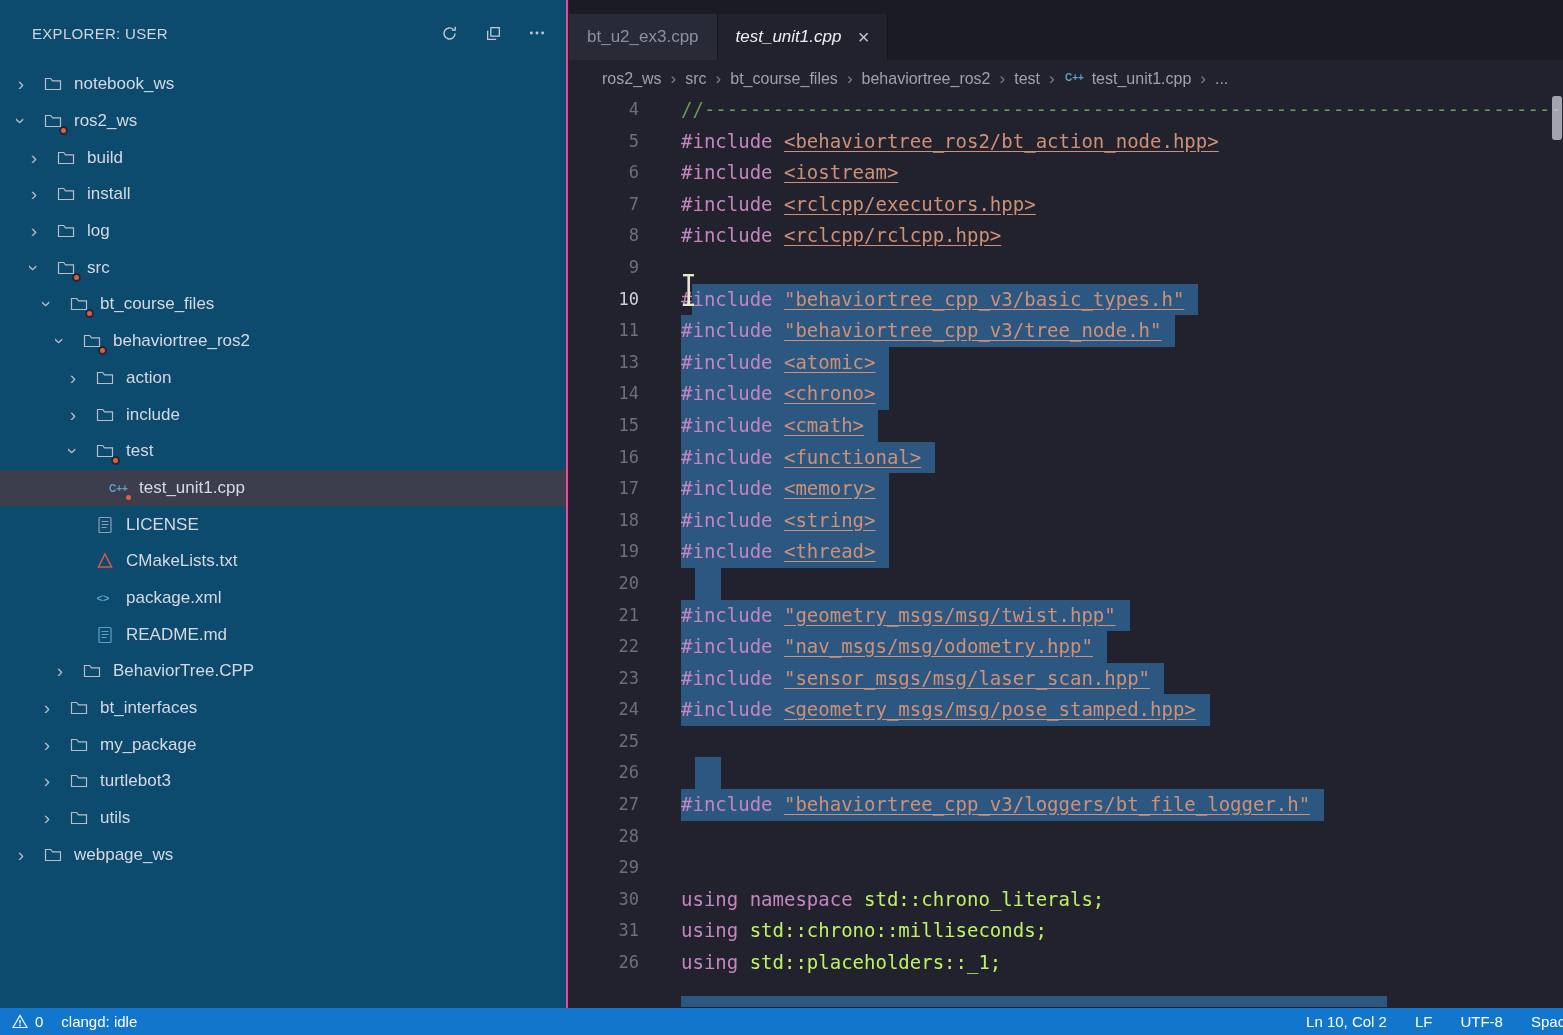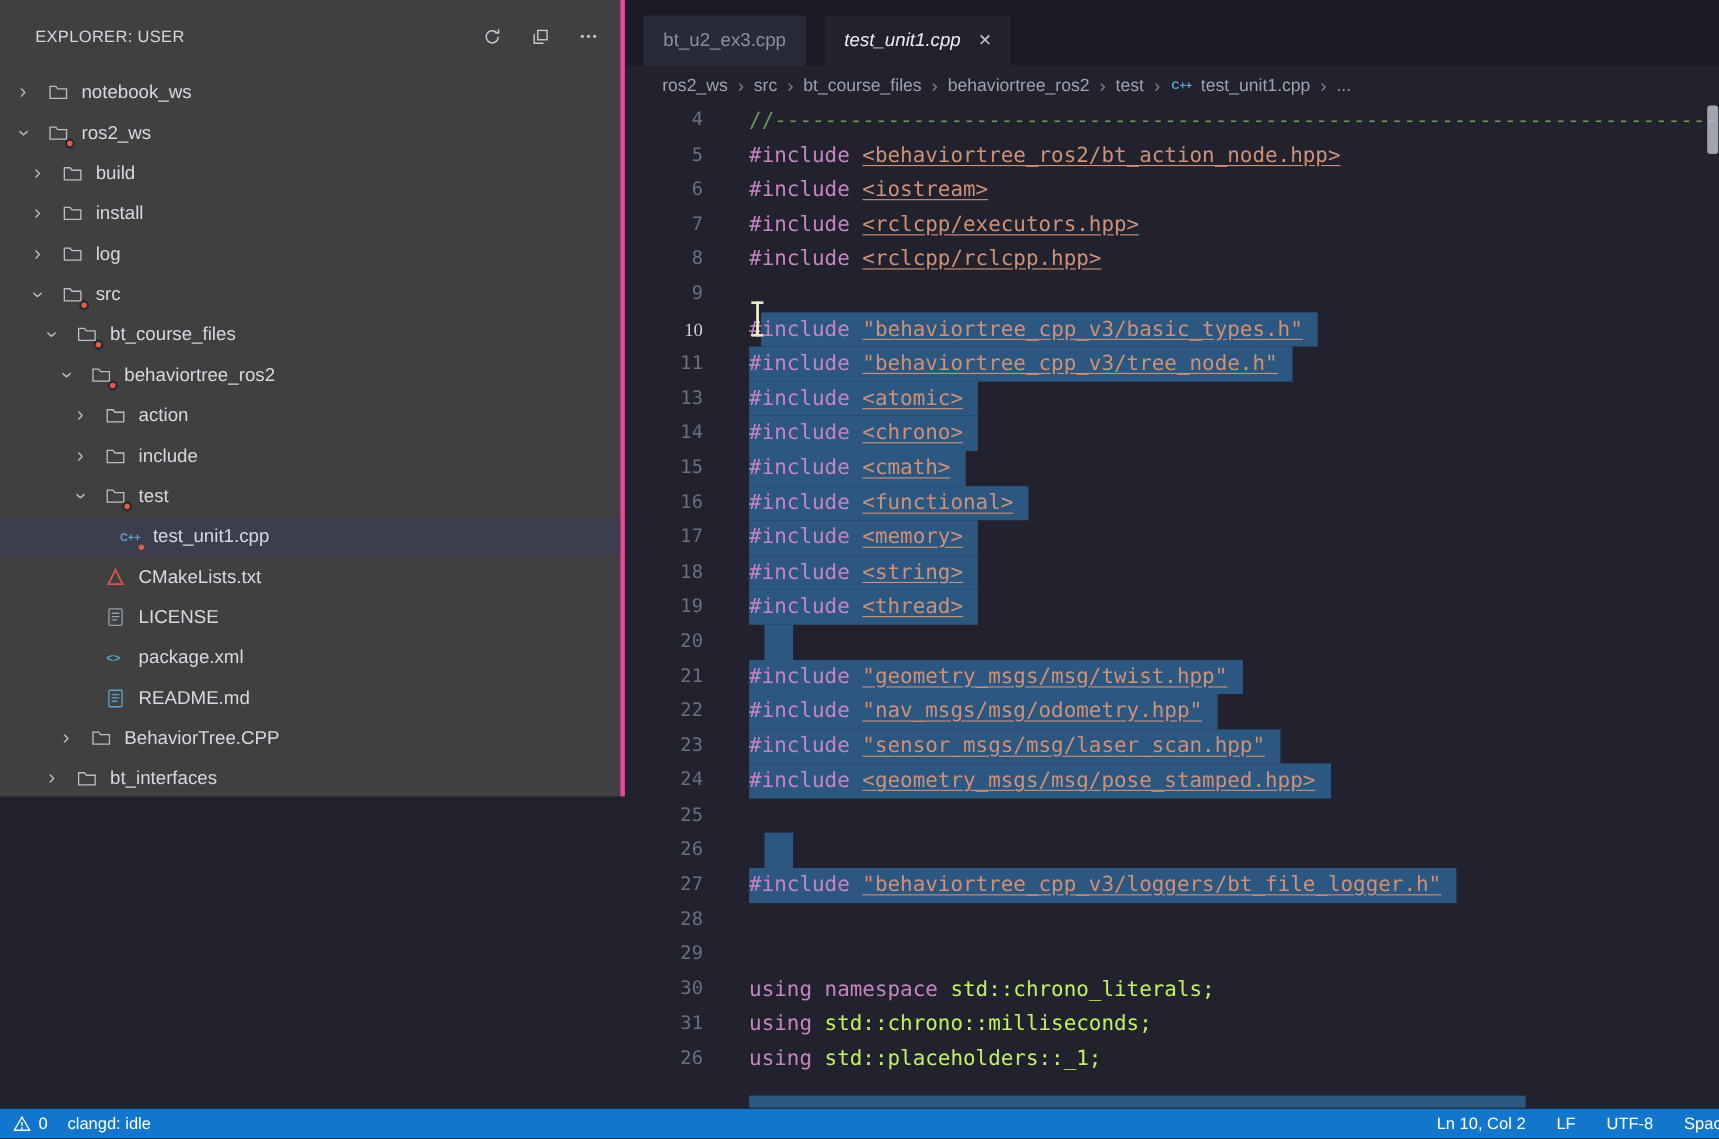--- a/index.html
+++ b/index.html
@@ -1,22 +1,22 @@
 <!DOCTYPE html>
 <html><head>
 <meta charset="utf-8">
 <style>
   * { margin:0; padding:0; box-sizing:border-box; }
   html,body { width:1563px; height:1035px; overflow:hidden; background:#21222d;
               font-family:"Liberation Sans", sans-serif; }
   .app { position:relative; width:1563px; height:1035px; }
 
   
-  .sidebar { position:absolute; left:0; top:0; width:568px; height:724px;
-             background:#404040; border-right:4px solid #ec4899; color:#d6d9e2; overflow:hidden; }
+  .sidebar { position:absolute; left:0; top:0; width:568px; height:1008px;
+             background:#0c4a6e; border-right:2px solid #ec4899; color:#d6d9e2; overflow:hidden; }
   .sidebar-header { height:66px; display:flex; align-items:center; padding:0 20px 0 32px; }
   .sidebar-title { font-size:15px; color:#d2d4de; letter-spacing:.3px; }
   .header-actions { margin-left:auto; display:flex; gap:26px; align-items:center; }
   .header-actions .hicon { width:18px; height:18px; display:flex; align-items:center;
                            justify-content:center; cursor:pointer; }
   .tree-row { height:36.7px; display:flex; align-items:center; font-size:17px;
               white-space:nowrap; cursor:pointer; }
   .tree-row.selected { background:#3d3e4d; }
   .chevron { width:18px; margin-right:12px; font-size:19px; color:#b6bac6; display:flex;
              justify-content:center; align-items:center; }
@@ -26,34 +26,34 @@
   .mod-dot { position:absolute; right:-4px; bottom:-3px; width:9px; height:9px;
              border-radius:50%; background:#dd6140; border:2px solid #262735; }
   .tree-row.selected .mod-dot { border-color:#3d3e4d; }
   .tree-label { color:#d6d9e2; }
 
   
   .editor { position:absolute; left:569px; top:0; right:0; height:1008px;
             background:#21222d; overflow:hidden; }
   .tab-bar { height:60px; background:#1a1b24; display:flex; align-items:flex-end; }
   .tab { height:46px; display:flex; align-items:center; padding:0 18px; font-size:17px;
-         background:#292a37; color:#8b90a0; border-right:1px solid #14151d; cursor:pointer;margin-left:16px; }
+         background:#292a37; color:#8b90a0; border-right:1px solid #14151d; cursor:pointer; }
   .tab.active { background:#21222d; color:#eceef5; font-style:italic; }
   .tab-close { margin-left:16px; font-size:20px; line-height:1; color:#c3c6d2; cursor:pointer; }
   .breadcrumb { height:38px; display:flex; align-items:center; padding-left:33px;
                 font-size:16px; color:#9da1b0; gap:9px; white-space:nowrap; }
   .crumb { cursor:pointer; display:flex; align-items:center; gap:7px; }
   .crumb-sep { color:#7c8090; font-size:17px; }
 
   .code { position:relative; margin-top:-4px; }
   .code-line { display:flex; height:31.6px; line-height:31.6px;
                font-family:"DejaVu Sans Mono","Liberation Mono",monospace; font-size:19px;
                white-space:pre; }
   .line-no { flex:0 0 70px; text-align:right; color:#6b7080; font-size:17px; }
-  .line-no.active { color:#cdd0da;font-family:Liberation Serif, serif; }
+  .line-no.active { color:#cdd0da; }
   .line-content { margin-left:42px; height:31.6px; white-space:pre; }
   .tok-d { color:#c586c0;margin-top:46px; }
   .tok-s { color:#ce9178; }
   .tok-c { color:#6a9955; }
   .tok-k { color:#c586c0; }
   .tok-p { color:#bef264; }
   .u { text-decoration:underline; text-underline-offset:3px; }
   .sel { background:#2c5781; display:inline-block; height:31.6px; vertical-align:top; }
   .sel.pad { padding-right:14px; }
   .sel.nlb { width:26px; margin-left:14px; }
@@ -216,34 +216,34 @@
               <text x="1" y="14" font-size="10" font-weight="bold" fill="#5ba3c9" font-family="Liberation Sans, sans-serif">C++</text>
             </svg>
             <span class="mod-dot" style="background: rgb(221, 97, 64);"></span>
           </span>
           <span class="tree-label">test_unit1.cpp</span>
         </div>
         <div class="tree-row" style="padding-left: 64px;">
           <span class="chevron"></span>
           <span class="tree-icon">
             <svg width="20" height="20" viewBox="0 0 20 20">
-              <path d="M10 3 16.5 16 3.5 16 Z" stroke="#d2584b" stroke-width="1.6" fill="none"></path>
-            </svg>
-          </span>
-          <span class="tree-label">CMakeLists.txt</span>
-        </div>
-        <div class="tree-row" style="padding-left: 64px;">
-          <span class="chevron"></span>
-          <span class="tree-icon">
-            <svg width="20" height="20" viewBox="0 0 20 20">
               <rect x="4" y="2.5" width="12" height="15" rx="1" stroke="#8fa0b3" stroke-width="1.2" fill="none"></rect>
               <path d="M6.5 6.5h7M6.5 9.5h7M6.5 12.5h5" stroke="#8fa0b3" stroke-width="1.2" fill="none"></path>
             </svg>
           </span>
           <span class="tree-label">LICENSE</span>
+        </div>
+        <div class="tree-row" style="padding-left: 64px;">
+          <span class="chevron"></span>
+          <span class="tree-icon">
+            <svg width="20" height="20" viewBox="0 0 20 20">
+              <path d="M10 3 16.5 16 3.5 16 Z" stroke="#d2584b" stroke-width="1.6" fill="none"></path>
+            </svg>
+          </span>
+          <span class="tree-label">CMakeLists.txt</span>
         </div>
         <div class="tree-row" style="padding-left: 64px;">
           <span class="chevron"></span>
           <span class="tree-icon">
             <svg width="20" height="20" viewBox="0 0 20 20">
               <text x="1.5" y="14" font-size="11" font-weight="bold" fill="#5ba3c9" font-family="Liberation Sans, sans-serif">&lt;&gt;</text>
             </svg>
           </span>
           <span class="tree-label">package.xml</span>
         </div>

